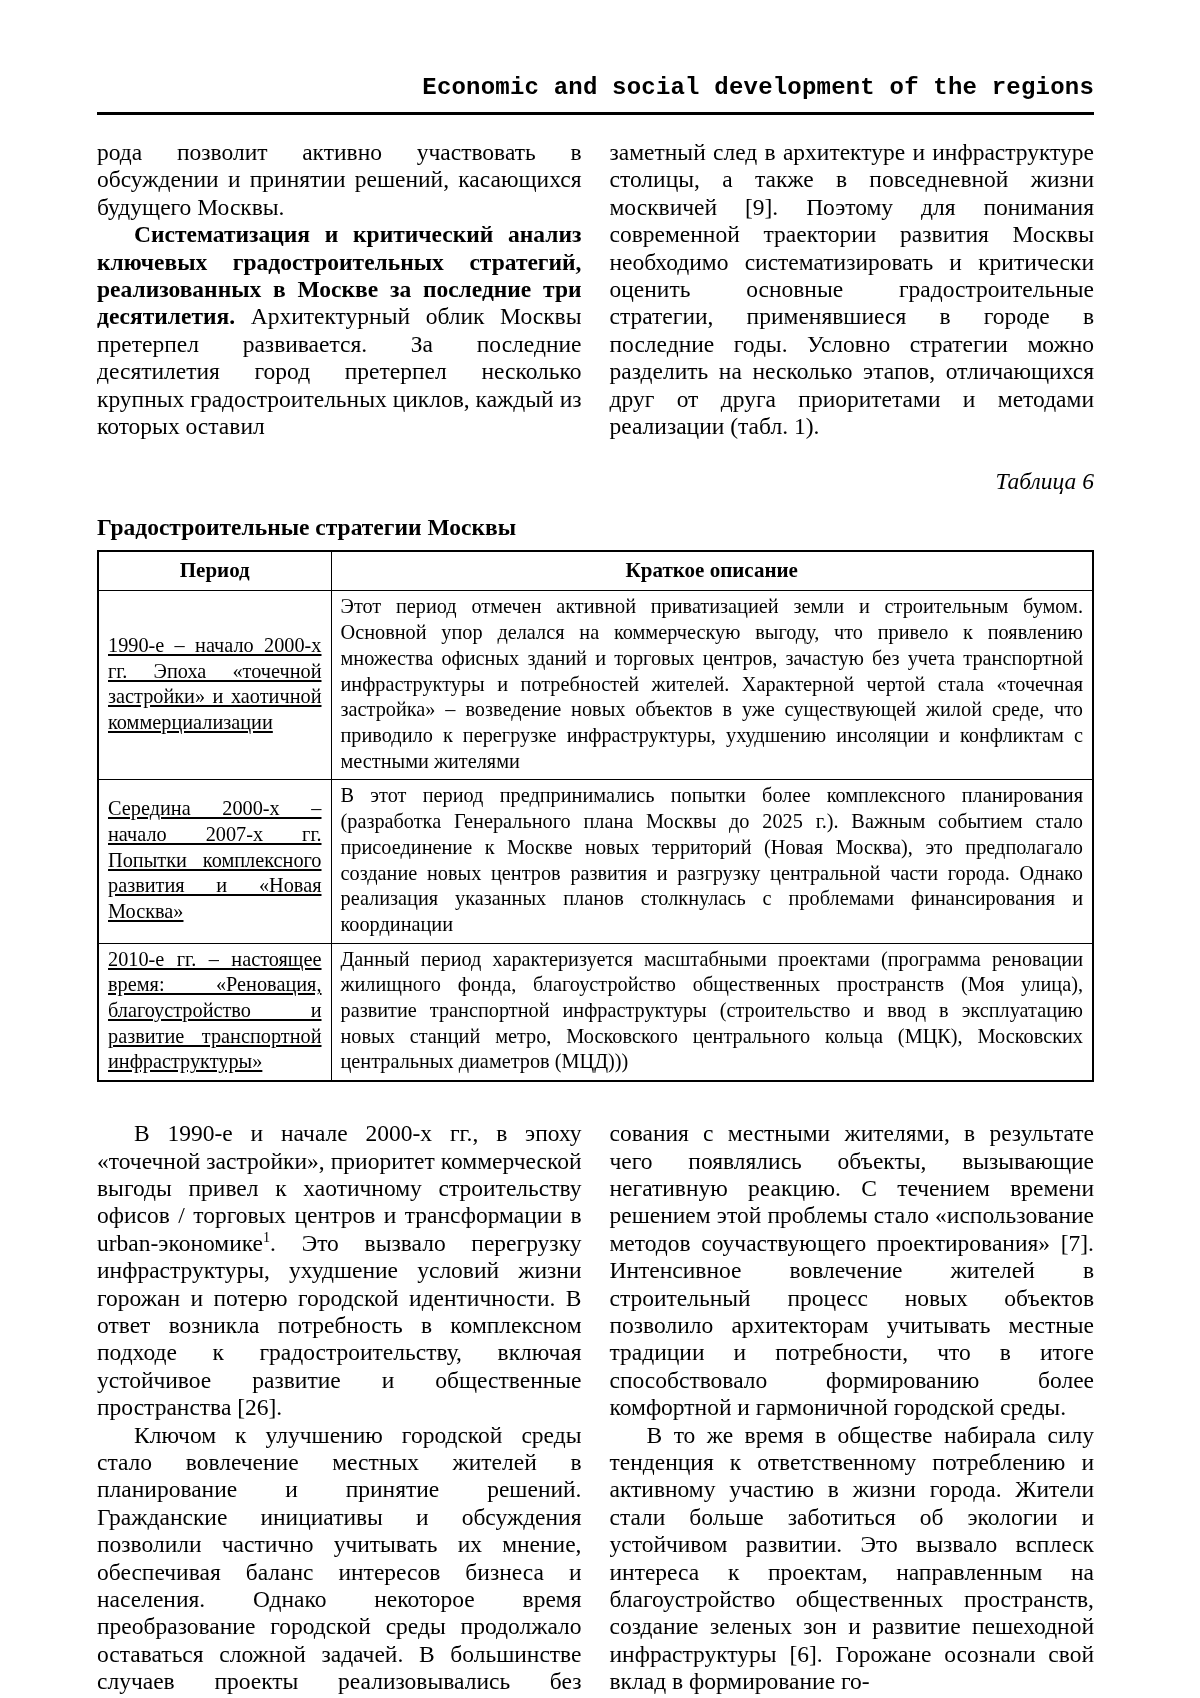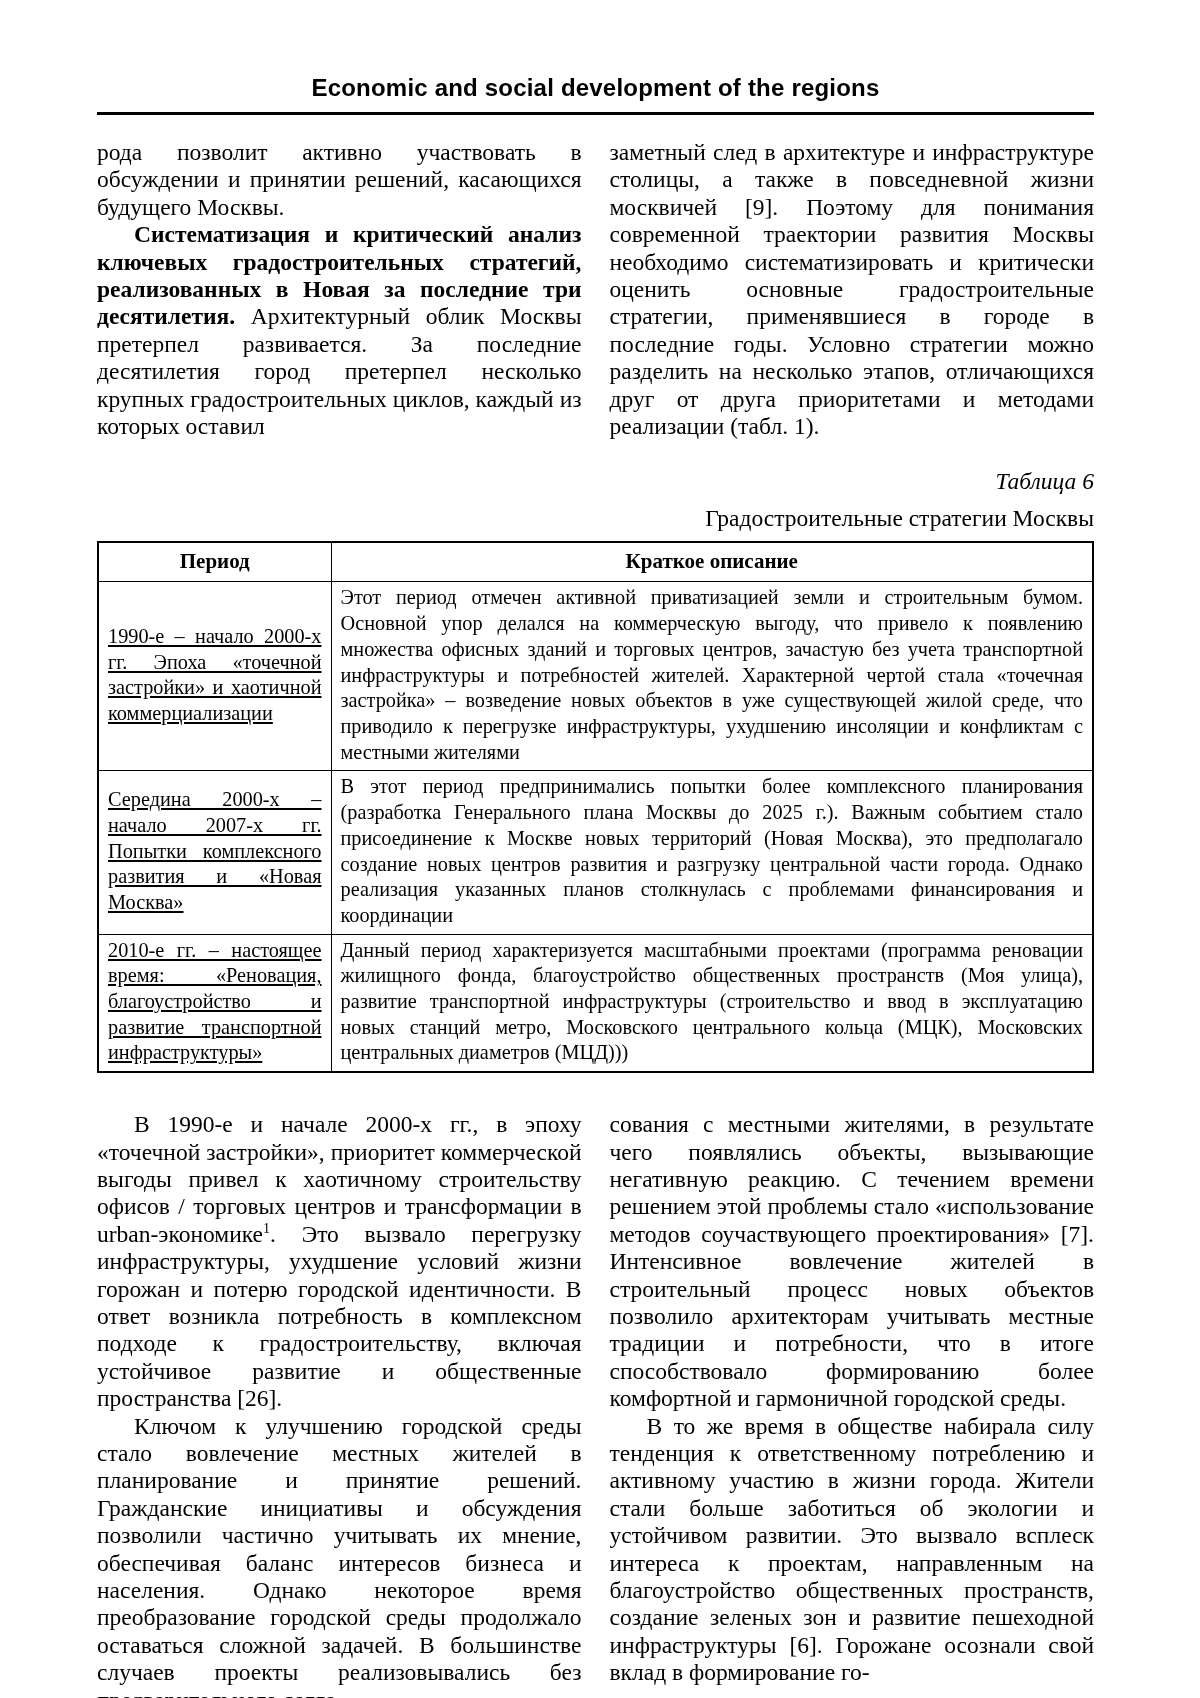--- a/index.html
+++ b/index.html
@@ -11,22 +11,22 @@
     background: #ffffff;
     color: #000000;
     font-family: "Liberation Serif", serif;
     display: flex;
     flex-direction: column;
     overflow: hidden;
     position: relative;
   }
   
   .running-head {
-    text-align: center;
-    font-family: Liberation Sans, sans-serif;
+    text-align: right;
+    font-family: Liberation Mono, monospace;
     font-weight: 700;
     font-size: 24px;
     line-height: 28px;
     letter-spacing: 0.2px;
   }
   .header-rule {
     border: none;
     border-top: 3px solid #000;
     margin: 10px 0 0 0;
   }
@@ -44,25 +44,25 @@
   .body-columns { margin-top: 38px; }
   
   .table-caption {
     text-align: right;
     font-style: italic;
     font-size: 23.5px;
     line-height: 26px;
     margin-top: 28px;
   }
   .table-title {
-    text-align: right;
-    font-weight: 400;
+    text-align: left;
+    font-weight: 700;
     font-size: 23.5px;
     line-height: 27px;
-    margin-top: 11px;
+    margin-top: 20px;
   }
   table.strategies {
     width: 100%;
     border-collapse: collapse;
     margin-top: 9px;
     border: 2.5px solid #000;
   }
   table.strategies th, table.strategies td {
     border: 1.5px solid #000;
   }
@@ -90,21 +90,21 @@
 <div class="page">
 
   <div class="running-head">
     <span>Economic and social development of the regions</span>
   </div>
   <hr class="header-rule">
 
   <div class="columns intro-columns">
     <div class="col">
       <p>рода позволит активно участвовать в обсуждении и принятии решений, касающихся будущего Москвы.</p>
-      <p class="indent"><strong>Систематизация и критический анализ ключевых градостроительных стратегий, реализованных в Новая за последние три десятилетия.</strong>
+      <p class="indent"><strong>Систематизация и критический анализ ключевых градостроительных стратегий, реализованных в Москве за последние три десятилетия.</strong>
         <span>Архитектурный облик Москвы претерпел развивается. За последние десятилетия город претерпел несколько крупных градостроительных циклов, каждый из которых оставил</span></p>
     </div>
     <div class="col">
       <p>заметный след в архитектуре и инфраструктуре столицы, а также в повседневной жизни москвичей [9]. Поэтому для понимания современной траектории развития Москвы необходимо систематизировать и критически оценить основные градостроительные стратегии, применявшиеся в городе в последние годы. Условно стратегии можно разделить на несколько этапов, отличающихся друг от друга приоритетами и методами реализации (табл. 1).</p>
     </div>
   </div>
 
   <div class="table-caption">Таблица 6</div>
   <div class="table-title">Градостроительные стратегии Москвы</div>
 

